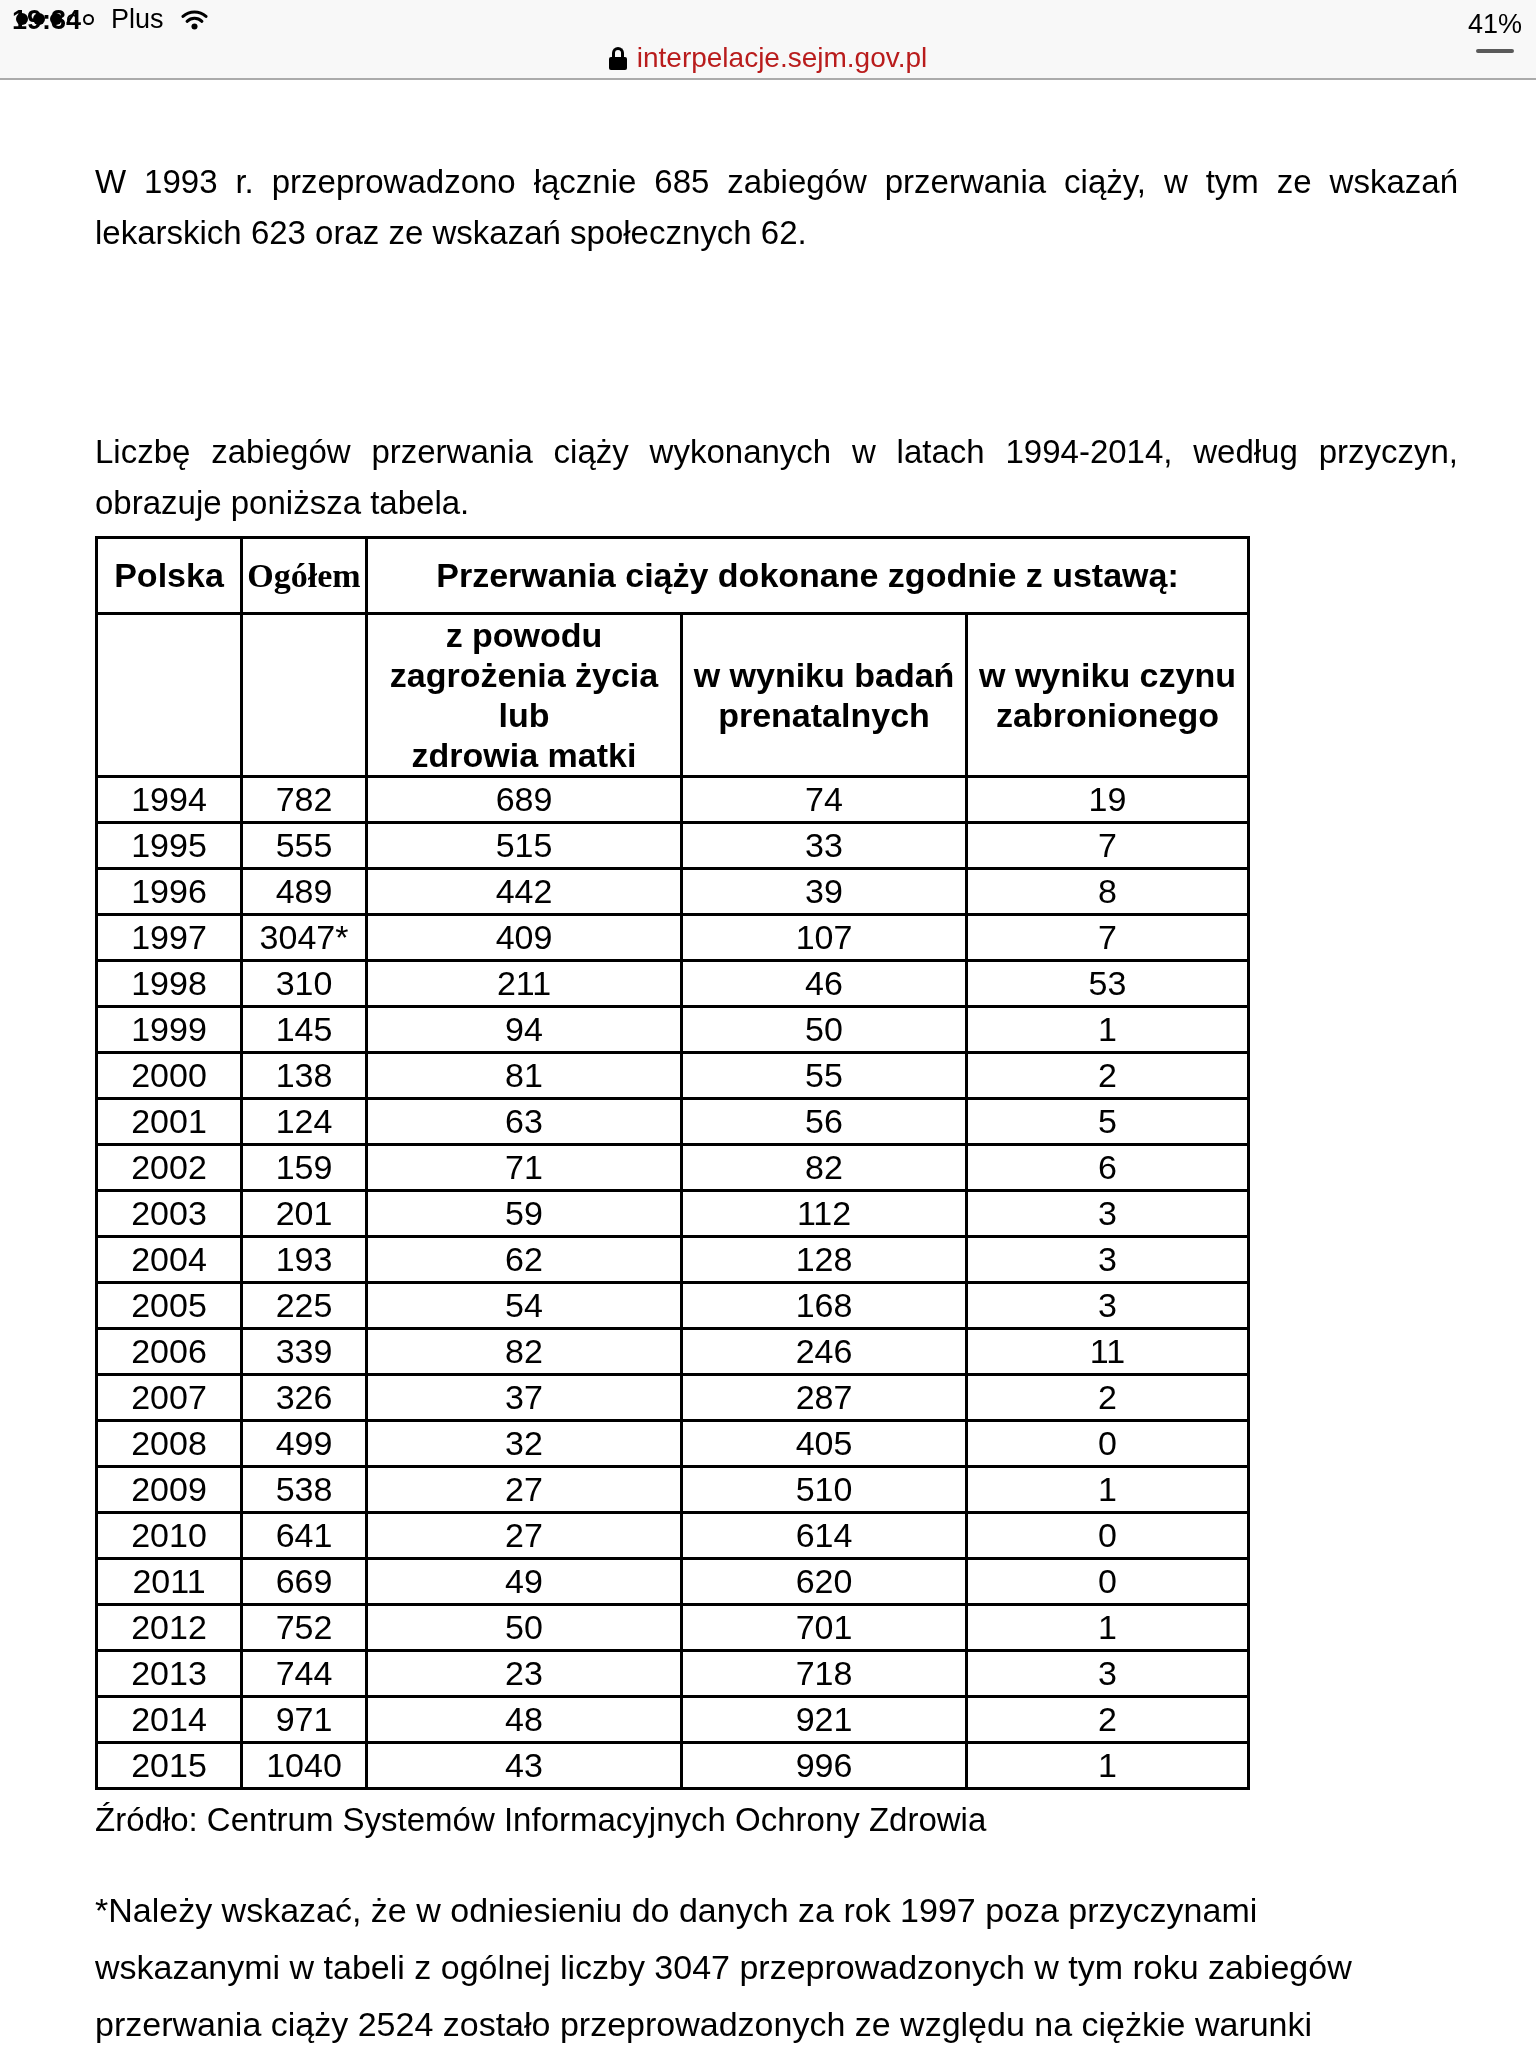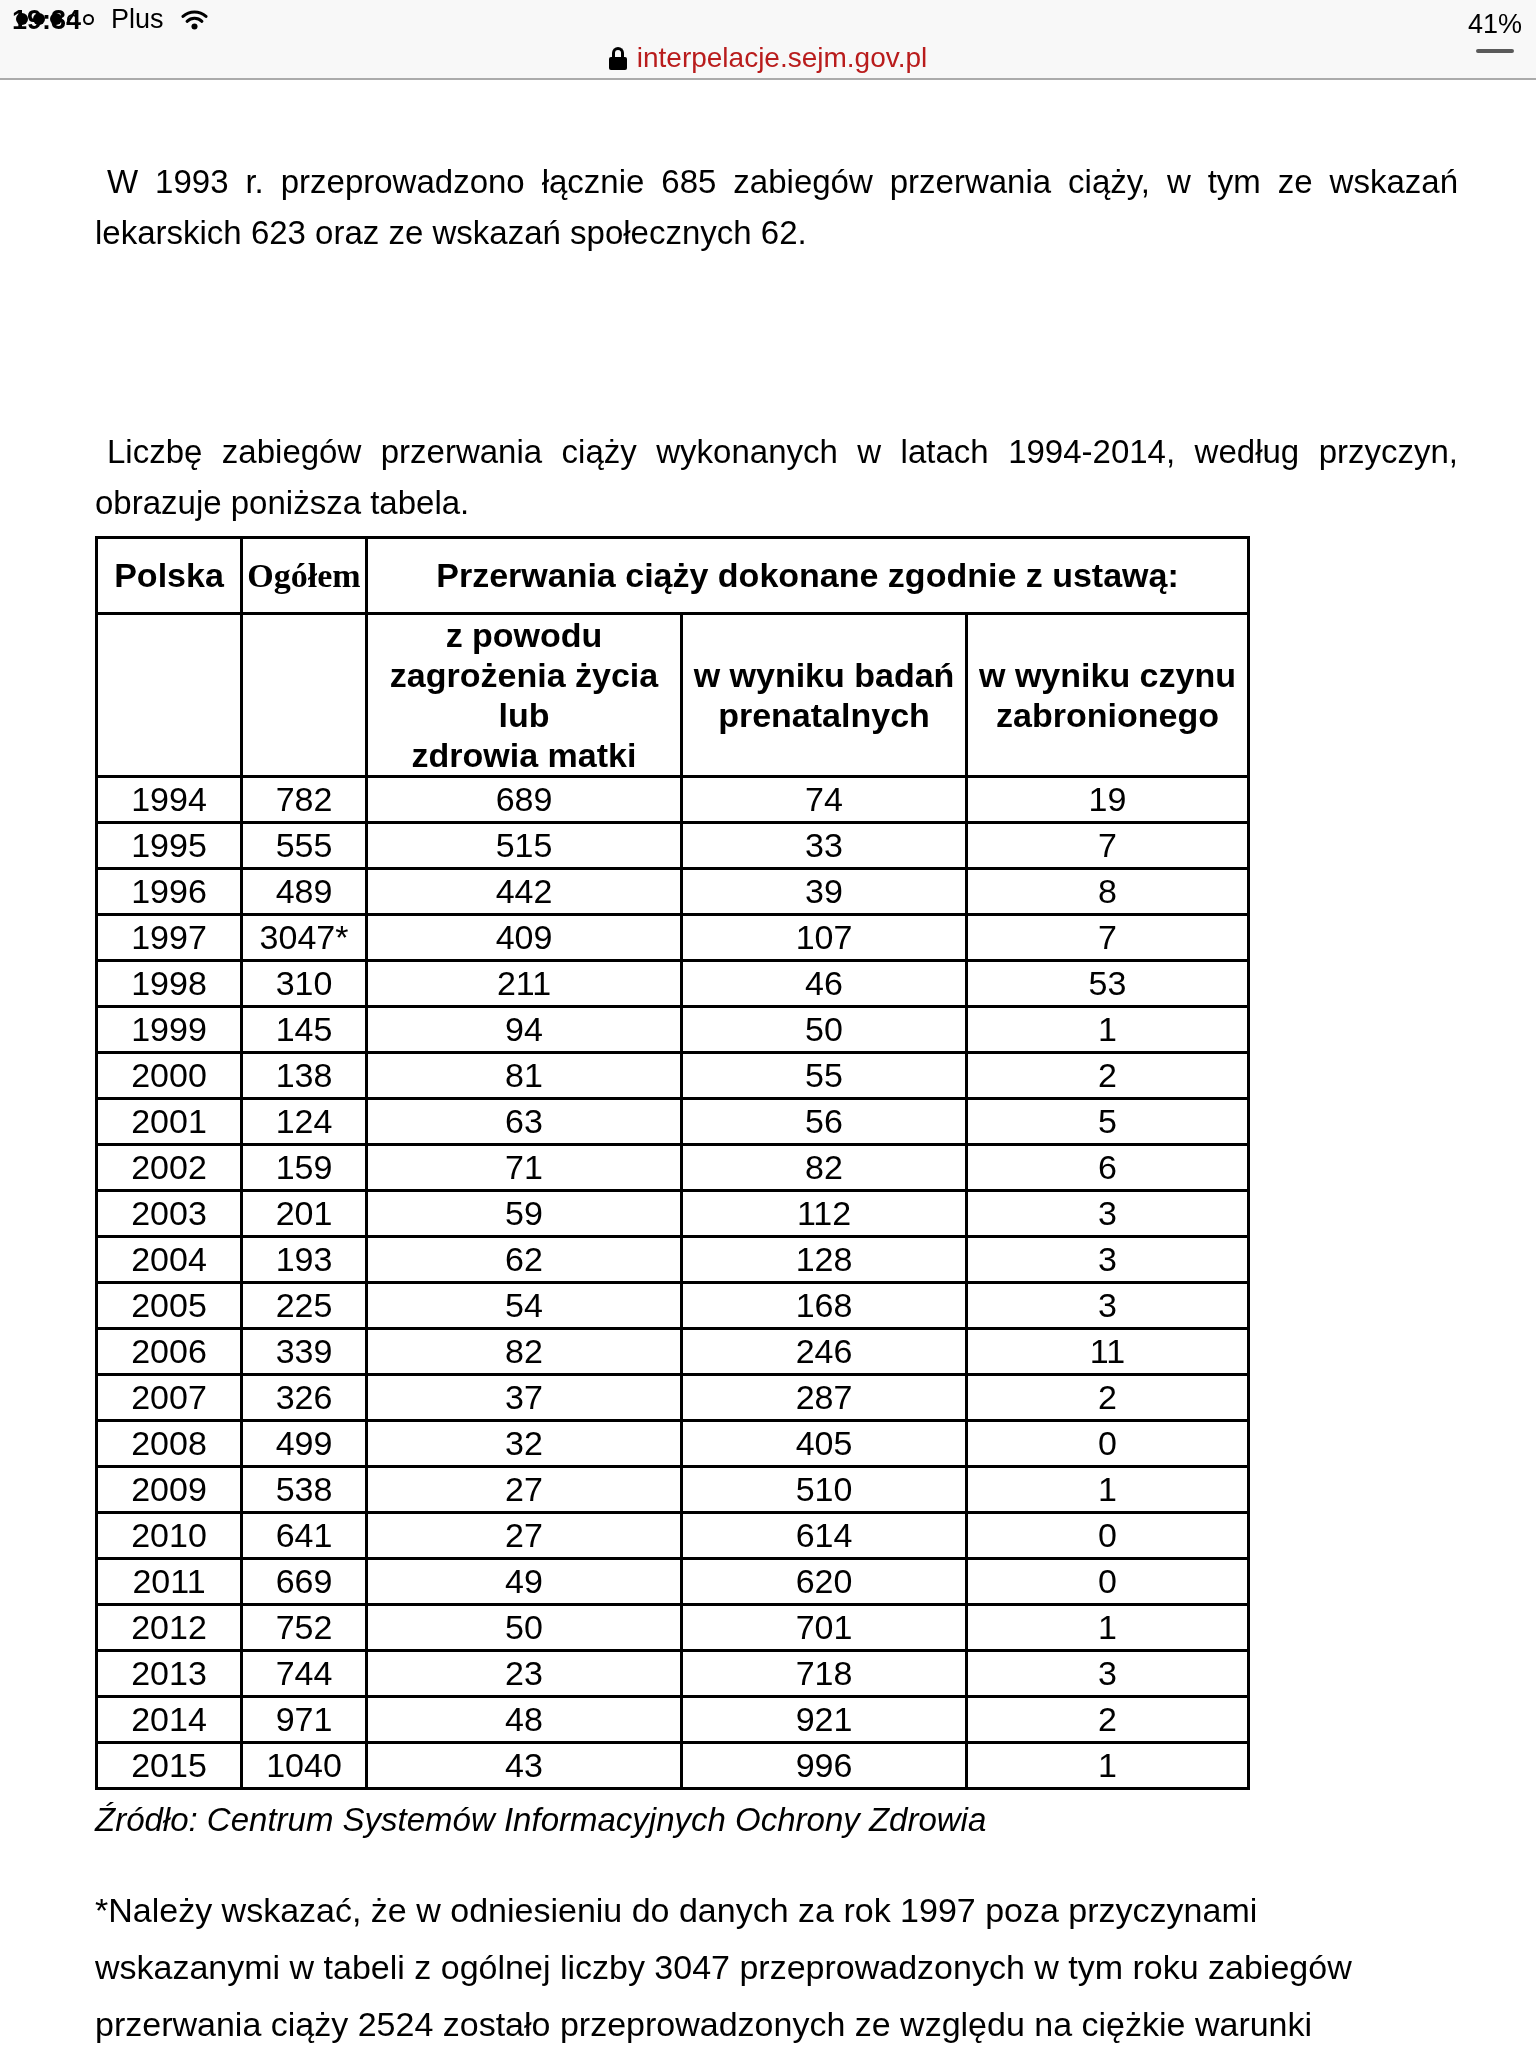--- a/index.html
+++ b/index.html
@@ -24,30 +24,30 @@
   .battery-nub { width: 3px; height: 9px; background: #5a5a5a; border-radius: 0 2px 2px 0; margin-left: 1px; }
   .url-bar { height: 40px; display: flex; align-items: center; justify-content: center; gap: 10px; font-size: 28px; color: #b91c1c; cursor: pointer; }
   .lock { position: relative; width: 18px; height: 23px; }
   .lock-shackle { position: absolute; top: 0; left: 3px; width: 12px; height: 14px; border: 3px solid #000; border-bottom: none; border-radius: 7px 7px 0 0; }
   .lock-body { position: absolute; bottom: 0; left: 0; width: 18px; height: 13px; background: #000; border-radius: 2px; }
   
   .content { padding: 0 78px 0 95px; }
   .para { font-size: 33px; line-height: 51px; }
   .para-1993 { margin-top: 76px; }
   .para-intro { margin-top: 168px; }
-  .line.just { text-align: justify; text-align-last: justify; margin-left: 12px; }
+  .line.just { text-align: justify; text-align-last: justify; }
   
   table.stats { border-collapse: collapse; table-layout: fixed; width: 1152px; margin-top: 8px; }
   table.stats th, table.stats td { border: 3px solid #000; text-align: center; vertical-align: middle; font-size: 34px; padding: 0; }
   .hdr-row1 th { height: 76px; font-weight: 700; }
   .hdr-total { font-family: "Liberation Serif", serif; font-size: 36px; }
   .hdr-row2 th { height: 116px; font-weight: 700; white-space: pre-line; line-height: 40px; }
   table.stats td { height: 43px; line-height: 43px; }
   
-  .source { margin-top: 8px; font-size: 33px; font-style: italic; line-height: 44px; }
+  .source { margin-top: 8px; font-size: 33px; line-height: 44px; }
   .footnote { margin-top: 40px; font-size: 34px; line-height: 57px; }
 </style>
 </head>
 <body>
 
 <div class="chrome">
   <div class="status-bar">
     <div class="status-left">
       <span class="sig-dots">
           <span class="sig-dot filled"></span>

